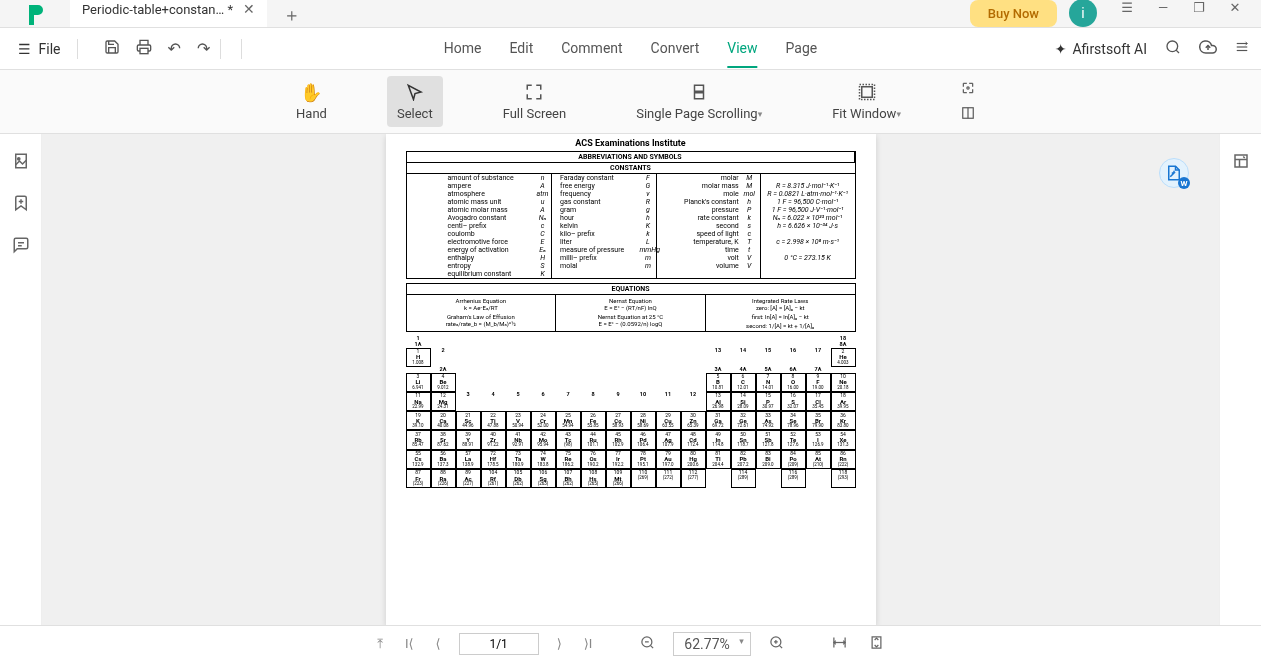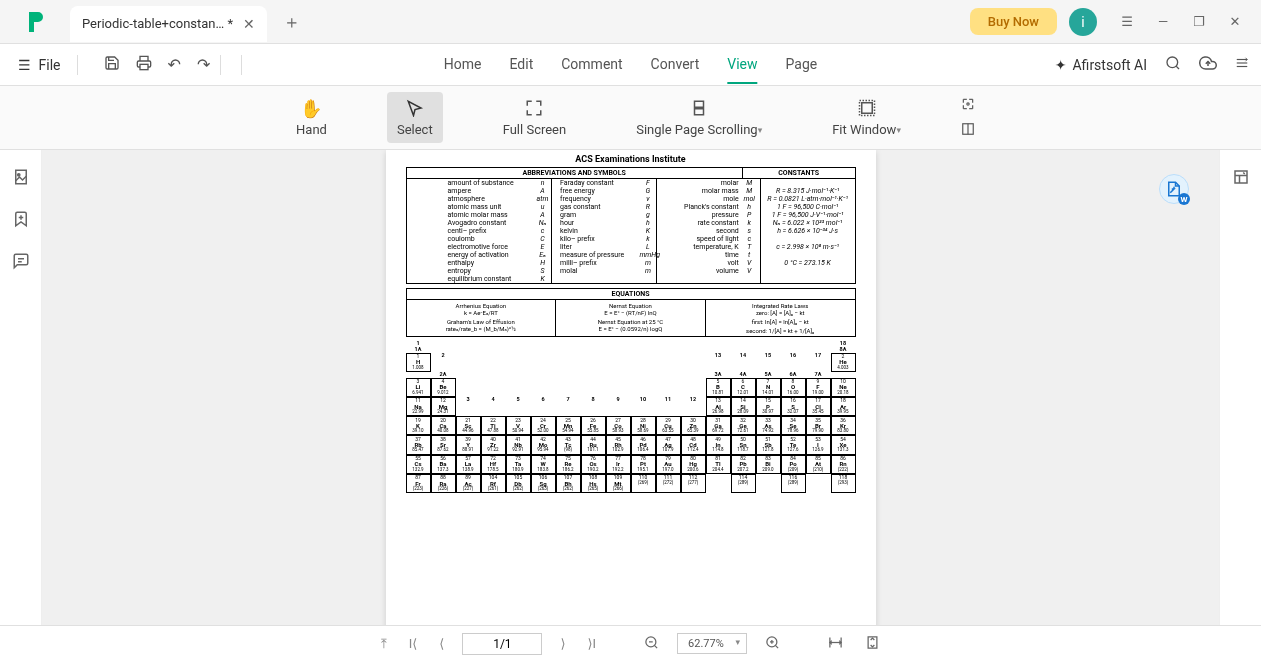--- a/index.html
+++ b/index.html
@@ -1,18 +1,18 @@
 <!DOCTYPE html>
 <html><head>
   <meta charset="utf-8">
   <style>
     * { margin: 0; padding: 0; box-sizing: border-box; font-family: -apple-system, BlinkMacSystemFont, "Segoe UI", Roboto, sans-serif; }
     body { width: 1261px; height: 661px; background: #fff; overflow: hidden; display: flex; flex-direction: column; }
     
-    .titlebar { height: 44px; display: flex; align-items: center; background: #f5f5f5; border-bottom: 1px solid #e0e0e0; }
+    .titlebar { height: 28px; display: flex; align-items: flex-end; background: #f5f5f5; border-bottom: 1px solid #e0e0e0; }
     .logo { width: 70px; display: flex; align-items: center; justify-content: center; }
     .logo svg { width: 24px; height: 24px; }
     .tab { background: #fff; border-radius: 8px 8px 0 0; padding: 0 12px; height: 36px; display: flex; align-items: center; gap: 10px; margin-top: 4px; font-size: 13px; color: #333; }
     .tab-close { color: #666; cursor: pointer; font-size: 14px; }
     .tab-add { margin-left: 16px; color: #666; font-size: 18px; }
     .spacer { flex: 1; }
     .buy-btn { background: #ffe082; color: #b36b00; border: none; padding: 6px 18px; border-radius: 8px; font-size: 13px; font-weight: 500; margin-right: 12px; }
     .avatar { width: 28px; height: 28px; border-radius: 50%; background: #26a69a; color: #fff; display: flex; align-items: center; justify-content: center; font-size: 14px; margin-right: 12px; }
     .win-controls { display: flex; gap: 0; margin-right: 8px;}
     .win-btn { width: 36px; height: 40px; display: flex; align-items: center; justify-content: center; color: #666; font-size: 13px; }
@@ -61,21 +61,21 @@
     .ptable { display: grid; grid-template-columns: repeat(18, 1fr); gap: 0; font-size: 5.5px; text-align: center; line-height: 1.05;}
     .el { border: 0.5px solid #000; padding: 0.5px; display: flex; flex-direction: column; min-height: 14px;}
     .el .num { font-size: 5px; }
     .el .sym { font-weight: bold; font-size: 6px; }
     .el .mass { font-size: 4.5px; }
     .blank { border: none; }
     .grp-label { border: none; font-size: 5.5px; font-weight: bold; }
     
     .statusbar { height: 36px; border-top: 1px solid #e0e0e0; display: flex; align-items: center; justify-content: center; gap: 14px; font-size: 13px; color: #555; }
     .page-input { width: 80px; text-align: center; border: 1px solid #ccc; padding: 3px 0; font-size: 12px; }
-    .zoom-display { border: 1px solid #ccc; padding: 3px 20px 3px 10px; font-size: 11px; min-width:70px; position: relative;}
+    .zoom-display { border: 1px solid #ccc; padding: 3px 20px 3px 10px; font-size: 14px; min-width:70px; position: relative;}
     .zoom-display::after { content: '▾'; position: absolute; right: 6px; font-size: 9px; color: #888;}
     .nav-btn { color: #888; font-size: 13px; padding: 0 4px;}
     
     .float-badge { position: absolute; top: 24px; right: 30px; width: 30px; height: 30px; border-radius: 50%; background: #e3f2fd; border: 1px solid #bbdefb; display: flex; align-items: center; justify-content: center;}
     .float-badge::after { content: "W"; position: absolute; bottom: -2px; right: -2px; background: #1976d2; color: white; font-size: 8px; width: 12px; height: 12px; border-radius: 50%; display: flex; align-items: center; justify-content: center; font-weight: bold;}
   </style>
 </head>
 <body>
 
 <div class="titlebar">
@@ -244,21 +244,21 @@
           <path d="M14 3v5h5"></path>
           <path d="M19 21H5V3h9l5 5z"></path>
           <polyline points="7 17 12 12 9 12"></polyline>
           <polyline points="12 12 12 9"></polyline>
         </svg>
     </div>
     <div class="page">
       <div class="page-title">ACS Examinations Institute</div>
 
       <div class="box">
-        <div style="display:flex;">
+        <div style="display:flex;flex-direction:column;">
           <div style="flex:3; border-right:1px solid #000;">
             <div class="box-header">ABBREVIATIONS AND SYMBOLS</div>
           </div>
           <div style="flex:1;">
             <div class="box-header">CONSTANTS</div>
           </div>
         </div>
         <div id="abbrev-body">
             <div class="ab-row">
               <div>amount of substance</div>

